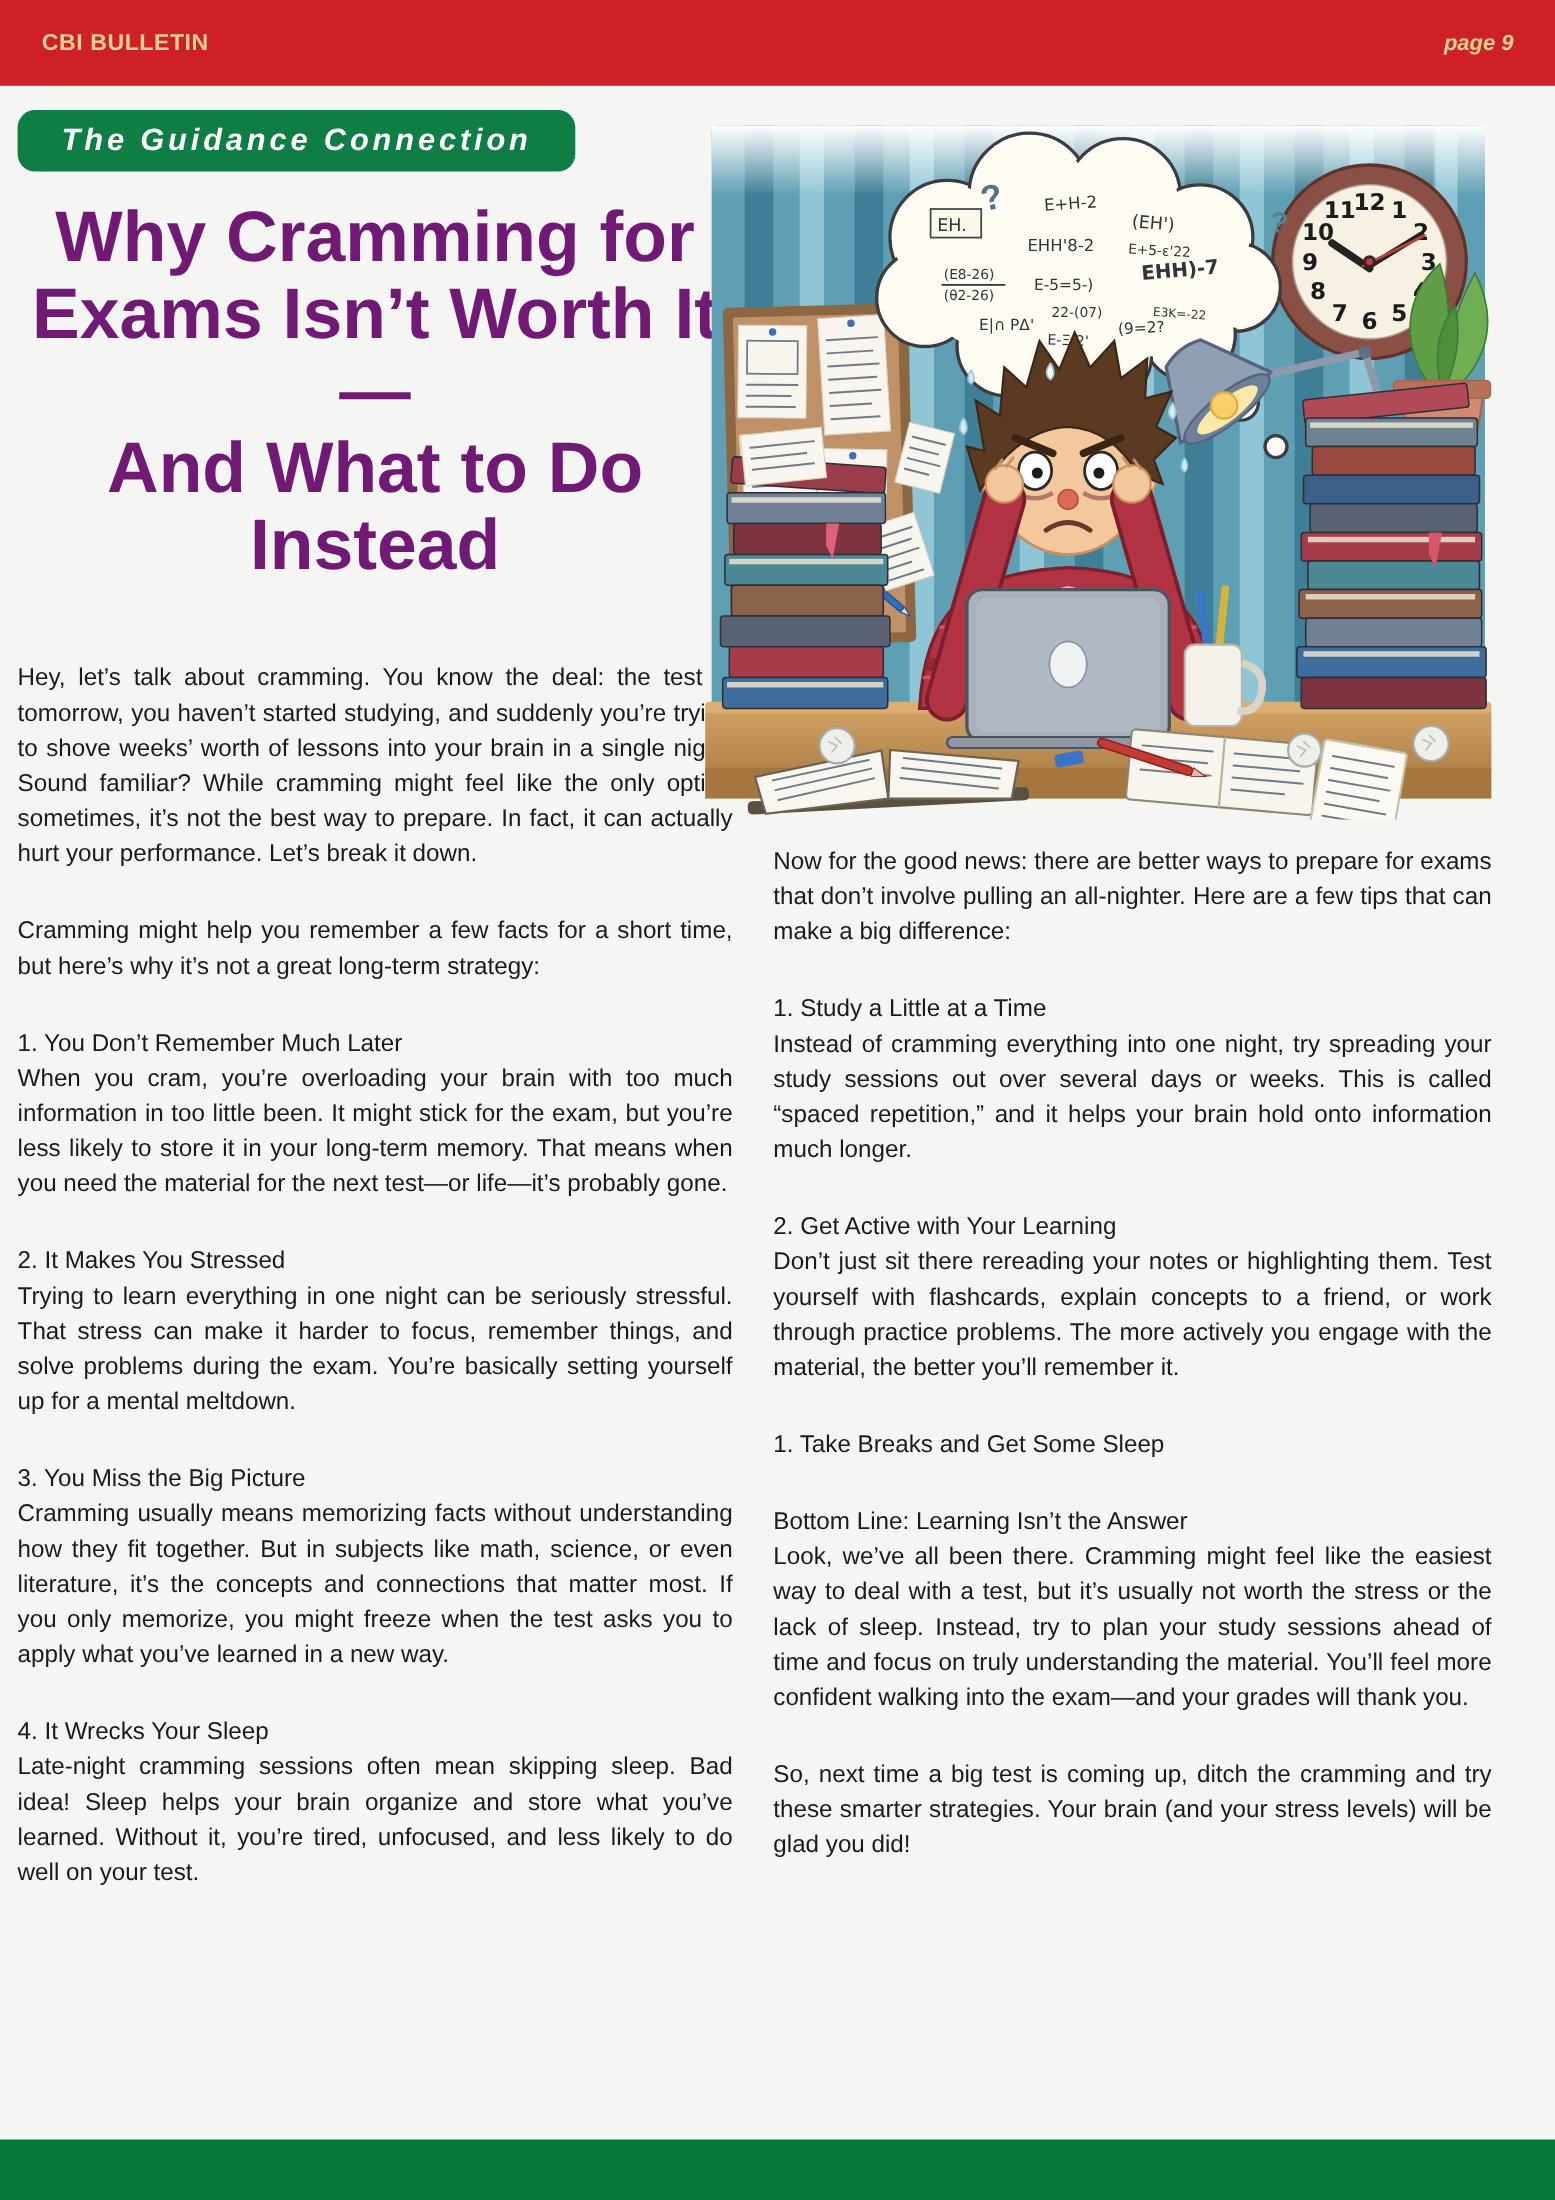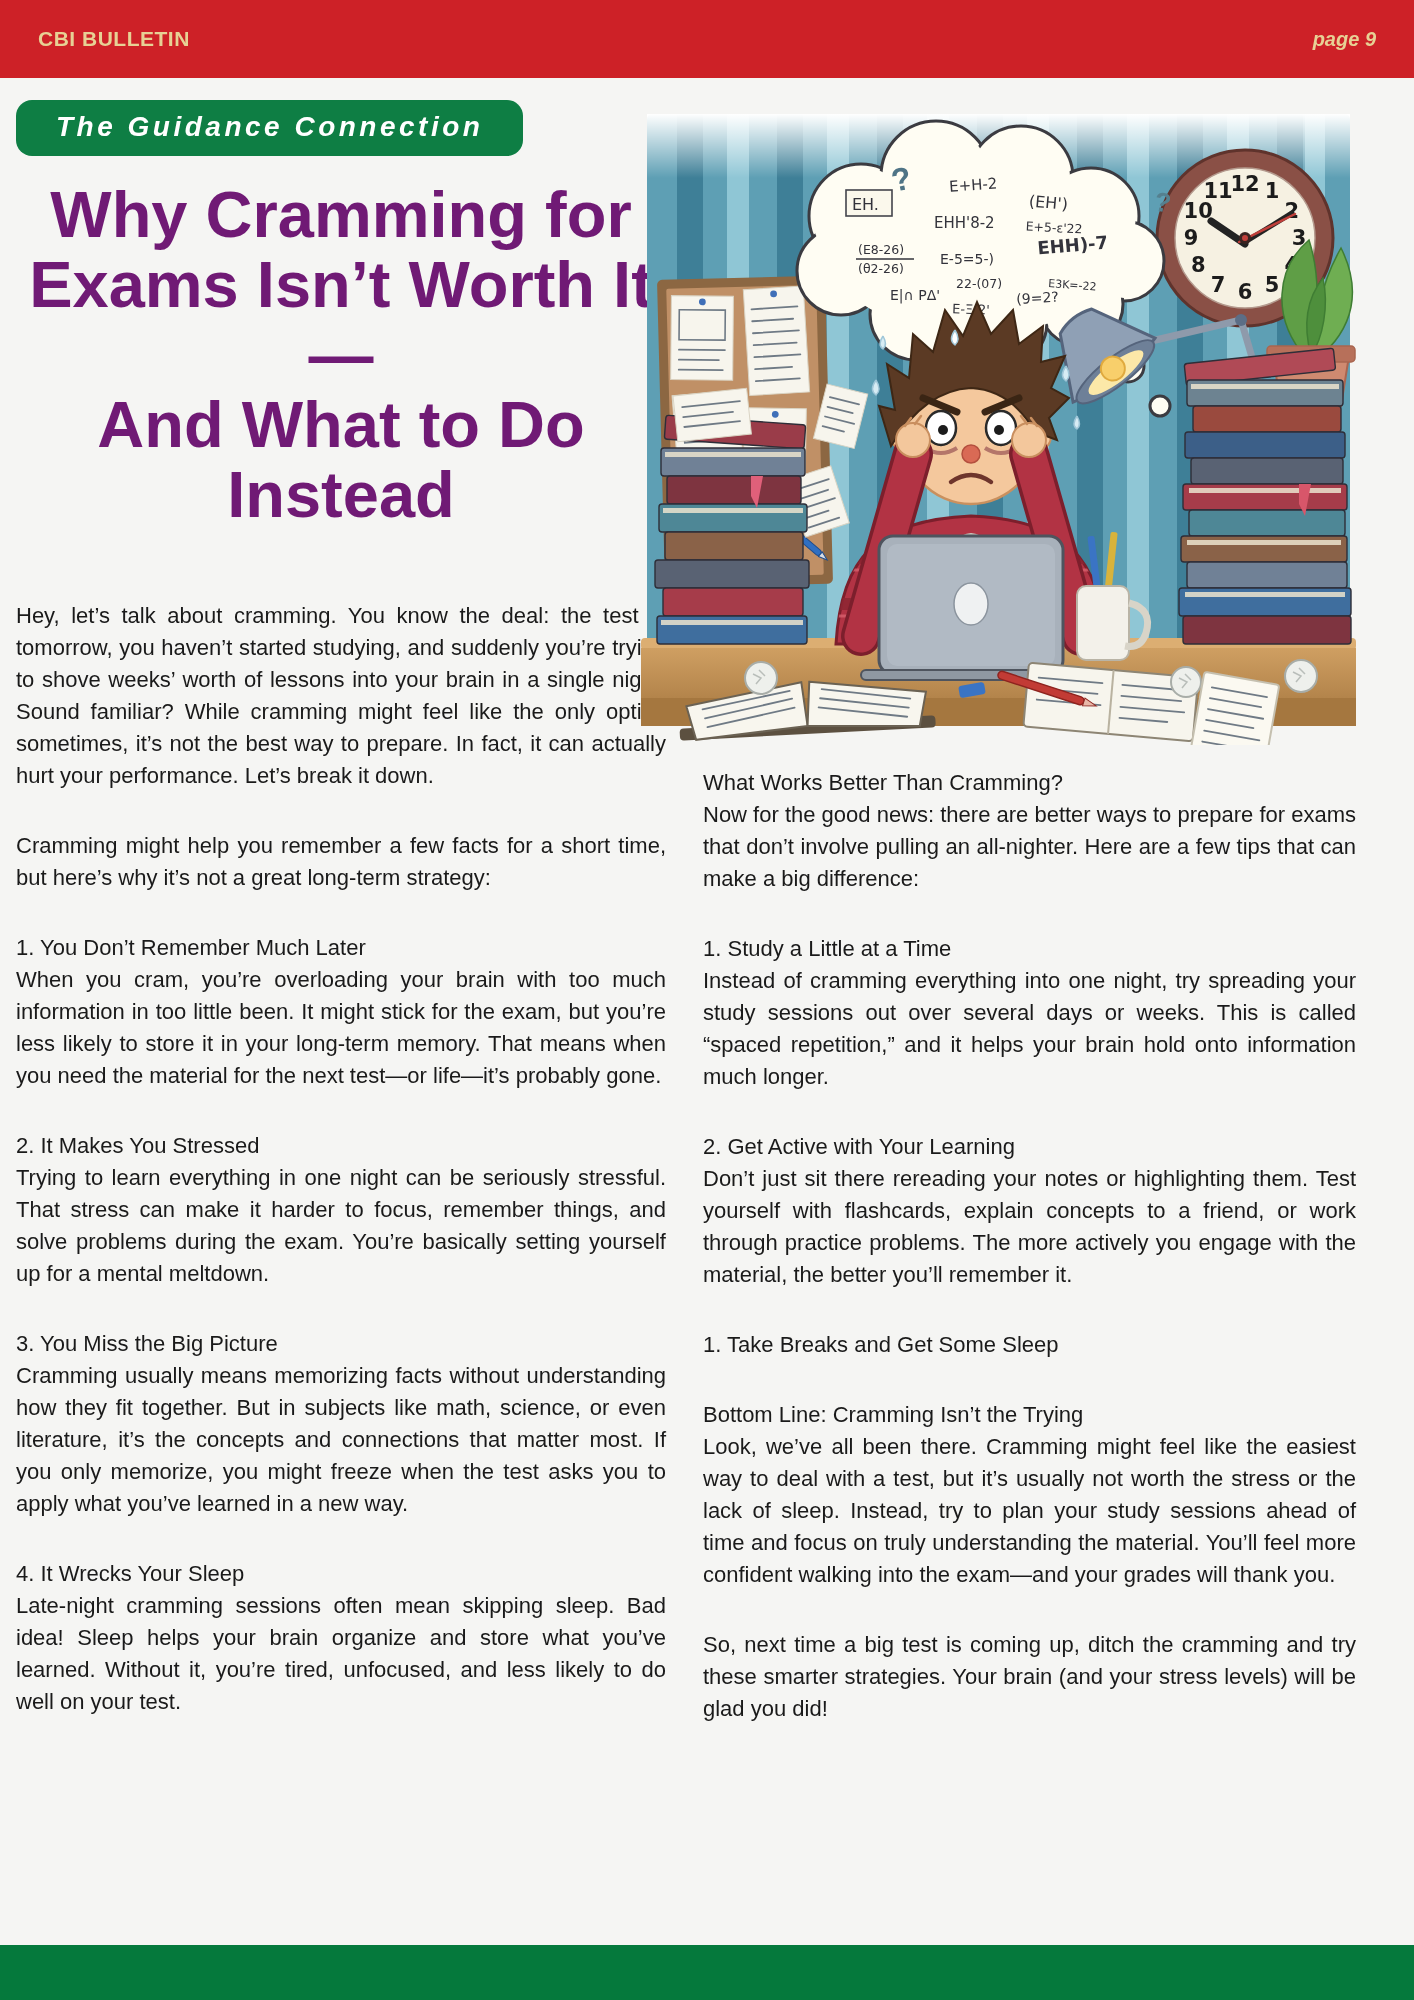--- a/index.html
+++ b/index.html
@@ -445,36 +445,35 @@
               <line x1="-28" y1="-3" x2="24" y2="-3"></line>
             <line x1="-28" y1="8" x2="28" y2="8"></line>
               <line x1="-28" y1="19" x2="20" y2="19"></line>
             <line x1="-28" y1="30" x2="28" y2="30"></line>
               <line x1="-28" y1="41" x2="16" y2="41"></line>
           </g>
         </g>
       </svg>
 
       <div class="sec rc-first">
-        <div class="sec-head">What Works Better Than Cramming?</div>
         <div class="just">Now for the good news: there are better ways to prepare for exams that don’t involve pulling an all-nighter. Here are a few tips that can make a big difference:</div>
       </div>
       <div class="sec">
         <div class="sec-head">1. Study a Little at a Time</div>
         <div class="just">Instead of cramming everything into one night, try spreading your study sessions out over several days or weeks. This is called “spaced repetition,” and it helps your brain hold onto information much longer.</div>
       </div>
       <div class="sec">
         <div class="sec-head">2. Get Active with Your Learning</div>
         <div class="just">Don’t just sit there rereading your notes or highlighting them. Test yourself with flashcards, explain concepts to a friend, or work through practice problems. The more actively you engage with the material, the better you’ll remember it.</div>
       </div>
       <div class="sec">
         <div class="sec-head">1. Take Breaks and Get Some Sleep</div>
       </div>
       <div class="sec">
-        <div class="sec-head">Bottom Line: Cramming Isn’t the Trying</div>
+        <div class="sec-head">Bottom Line: Learning Isn’t the Answer</div>
         <div class="just">Look, we’ve all been there. Cramming might feel like the easiest way to deal with a test, but it’s usually not worth the stress or the lack of sleep. Instead, try to plan your study sessions ahead of time and focus on truly understanding the material. You’ll feel more confident walking into the exam—and your grades will thank you.</div>
       </div>
       <p class="para just">So, next time a big test is coming up, ditch the cramming and try these smarter strategies. Your brain (and your stress levels) will be glad you did!</p>
     </div>
   </div>
 
   <div class="footer"></div>
 </div>
 
 </body></html>

